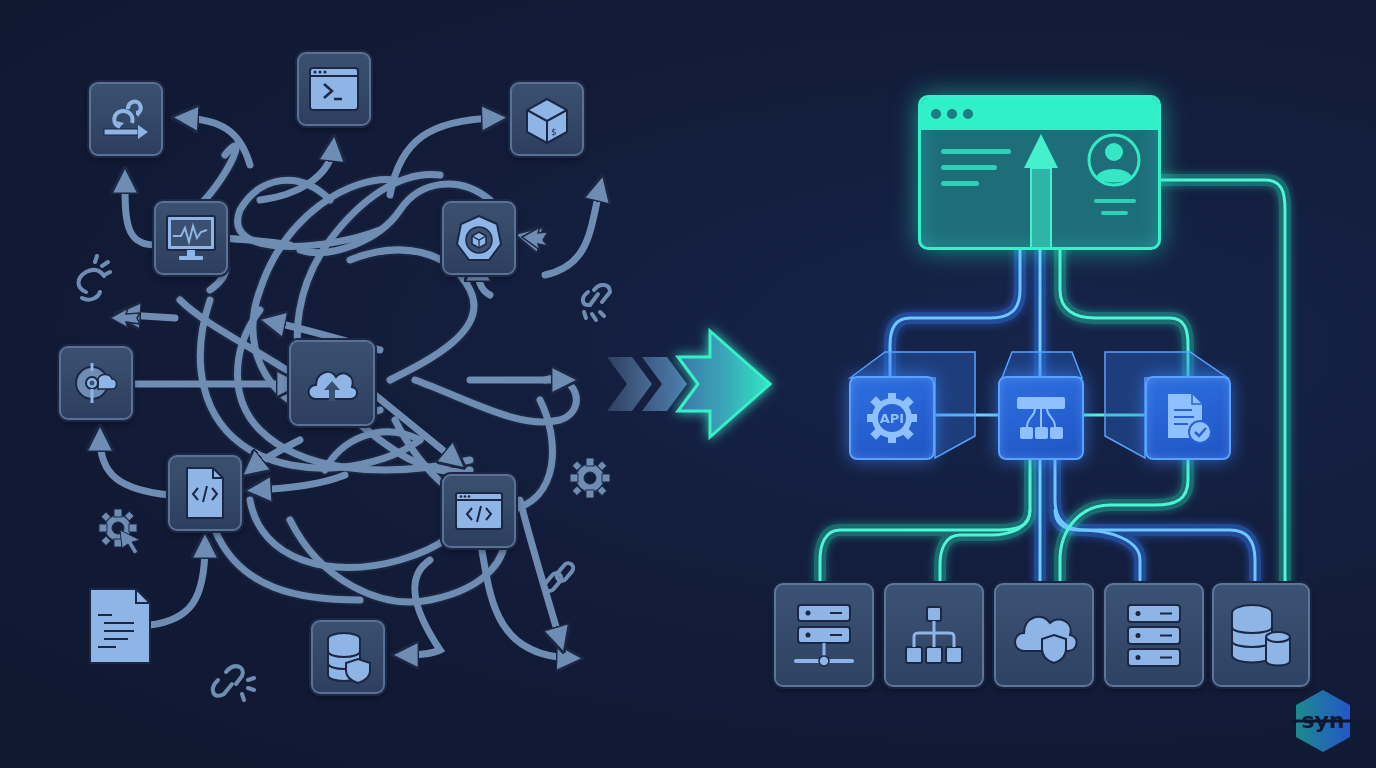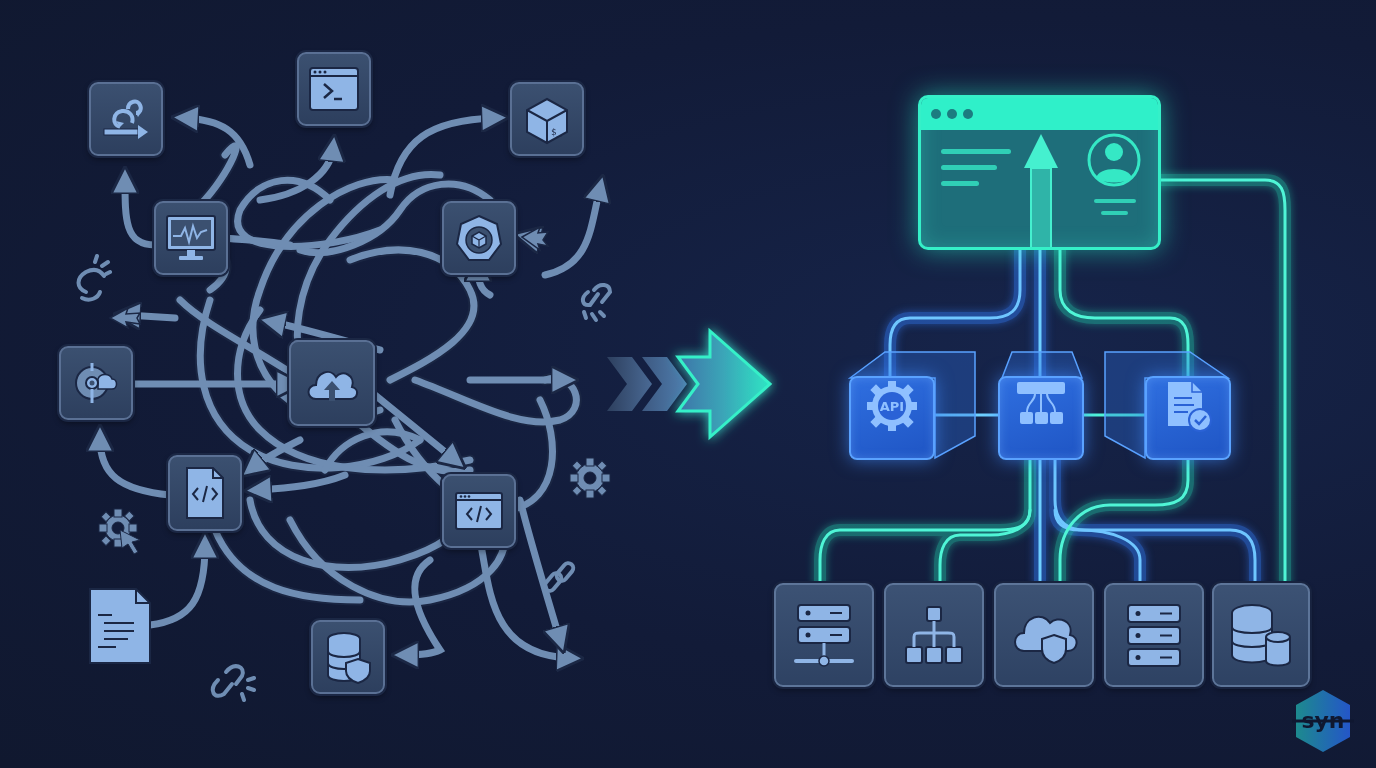--- a/index.html
+++ b/index.html
@@ -30,21 +30,21 @@
     border: 2px solid #5d7599;
     box-shadow: 0 0 0 2px #18233f, 0 3px 6px rgba(0,0,0,0.4);
     display: flex; align-items: center; justify-content: center;
   }
   .cube-face {
     position: absolute; box-sizing: border-box;
     border-radius: 8px;
     background: linear-gradient(160deg, #2f6fe0 0%, #1f55c4 100%);
     border: 2px solid #5aa2ff;
     box-shadow: 0 0 18px rgba(64,140,255,0.65), inset 0 0 10px rgba(120,180,255,0.35);
-    display: flex; justify-content: center;
+    display: flex; align-items: center; justify-content: center;
   }
   .api-text {
     font-family: "DejaVu Sans", sans-serif; font-weight: bold;
     font-size: 15px; fill: #1f55c4;
   }
   .window {
     position: absolute; left: 918px; top: 95px; width: 243px; height: 155px;
     box-sizing: border-box; border-radius: 10px;
     border: 3px solid #35f0c8;
     background: #1e6e7a;

